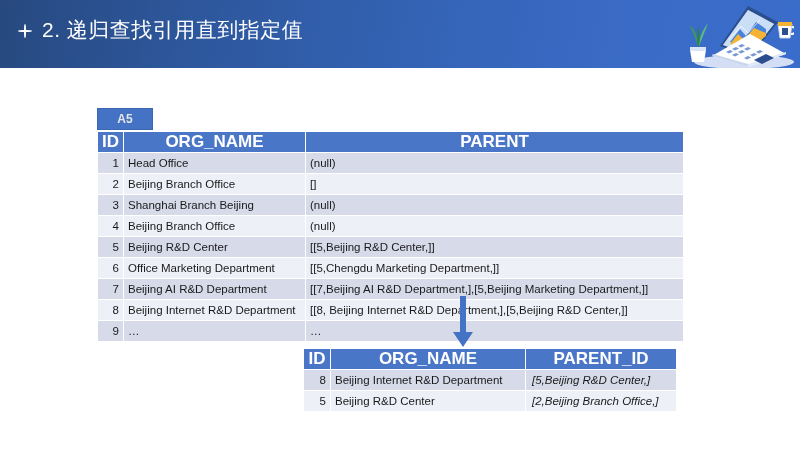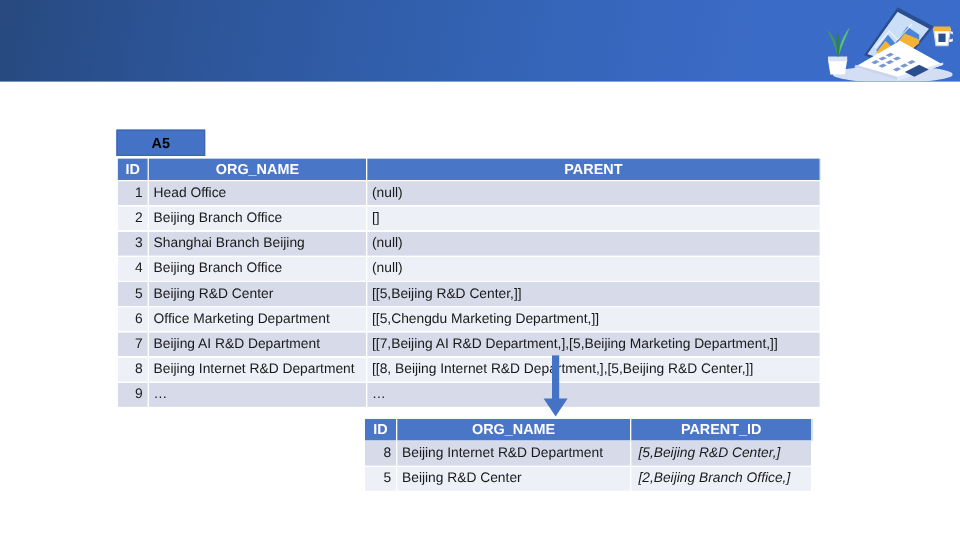--- a/index.html
+++ b/index.html
@@ -31,31 +31,31 @@
     color:#ffffff;font-size:21px;font-weight:400;letter-spacing:.5px;
     white-space:nowrap;
   }
 
   
   .illus{position:absolute;right:6px;top:0;width:108px;height:68px;}
   .illus svg{display:block;}
 
   
   .sheet-tab{
-    position:absolute;left:97px;top:108px;width:74px;height:22px;
+    position:absolute;left:97px;top:108px;width:56px;height:22px;
     background:#4472c4;border:1px solid #3d65b0;
-    color:#000000;font-size:12px;font-weight:bold;
+    color:#e5e5e5;font-size:12px;font-weight:bold;
     display:flex;align-items:center;justify-content:center;
     box-sizing:border-box;
   }
 
   
   .grid{position:absolute;border-collapse:collapse;table-layout:fixed;}
   .grid th{
-    background:#4a76c8;color:#ffffff;font-size:12px;font-weight:bold;
+    background:#4a76c8;color:#ffffff;font-size:17px;font-weight:bold;
     height:18px;padding:0 2px;border:1px solid #ffffff;
     text-align:center;white-space:nowrap;
   }
   .grid td{
     height:20px;padding:0 4px;font-size:11.5px;color:#1a1a1a;
     border:1px solid #ffffff;white-space:nowrap;overflow:hidden;
   }
   .grid tbody tr:nth-child(odd) td{background:#d6dae9;}
   .grid tbody tr:nth-child(even) td{background:#eef0f8;}
   .c-id{text-align:right;padding-right:6px;}
@@ -79,20 +79,24 @@
   #result-table .c-parent{padding-left:6px;font-style:italic;}
 
   
   .arrow{position:absolute;left:452px;top:296px;width:22px;height:52px;}
 </style>
 </head>
 <body>
 
 <div class="banner">
 
+  <div class="banner-title-row">
+    <span class="sparkle"></span>
+    <span class="banner-title">2. 递归查找引用直到指定值</span>
+  </div>
 
   <div class="illus">
     <svg width="108" height="68" viewBox="0 0 108 68" xmlns="http://www.w3.org/2000/svg">
 
       <ellipse cx="58" cy="62" rx="50" ry="7" fill="#eef2fb" opacity="0.85"></ellipse>
 
       <path d="M4 50 L20 50 L18 62 L6 62 Z" fill="#ffffff"></path>
       <path d="M4 47 L20 47 L20 51 L4 51 Z" fill="#dbe4f5"></path>
       <path d="M12 47 C9 36 6 30 3 25 C9 29 12 38 12 47 Z" fill="#3f9a5a"></path>
       <path d="M12 47 C14 35 18 28 22 23 C19 32 15 39 13 47 Z" fill="#58c07a"></path>

